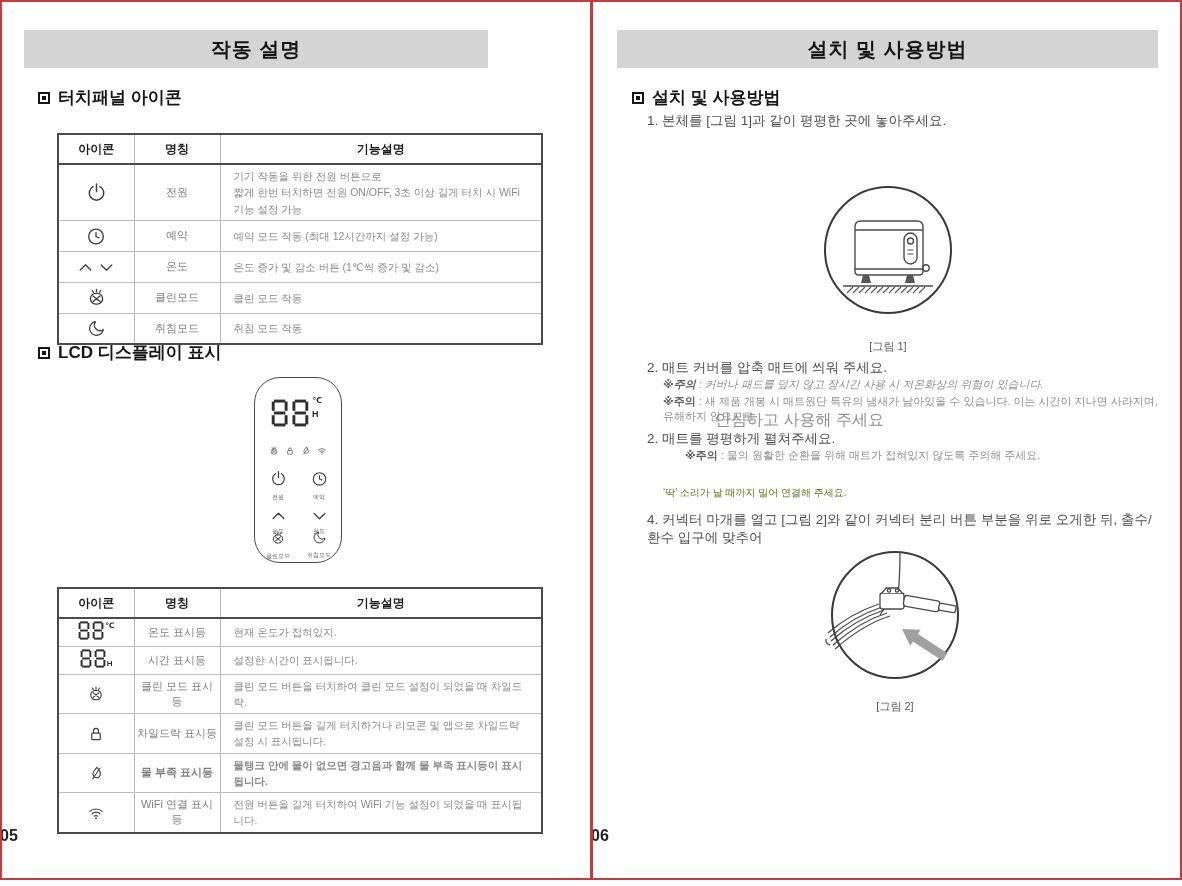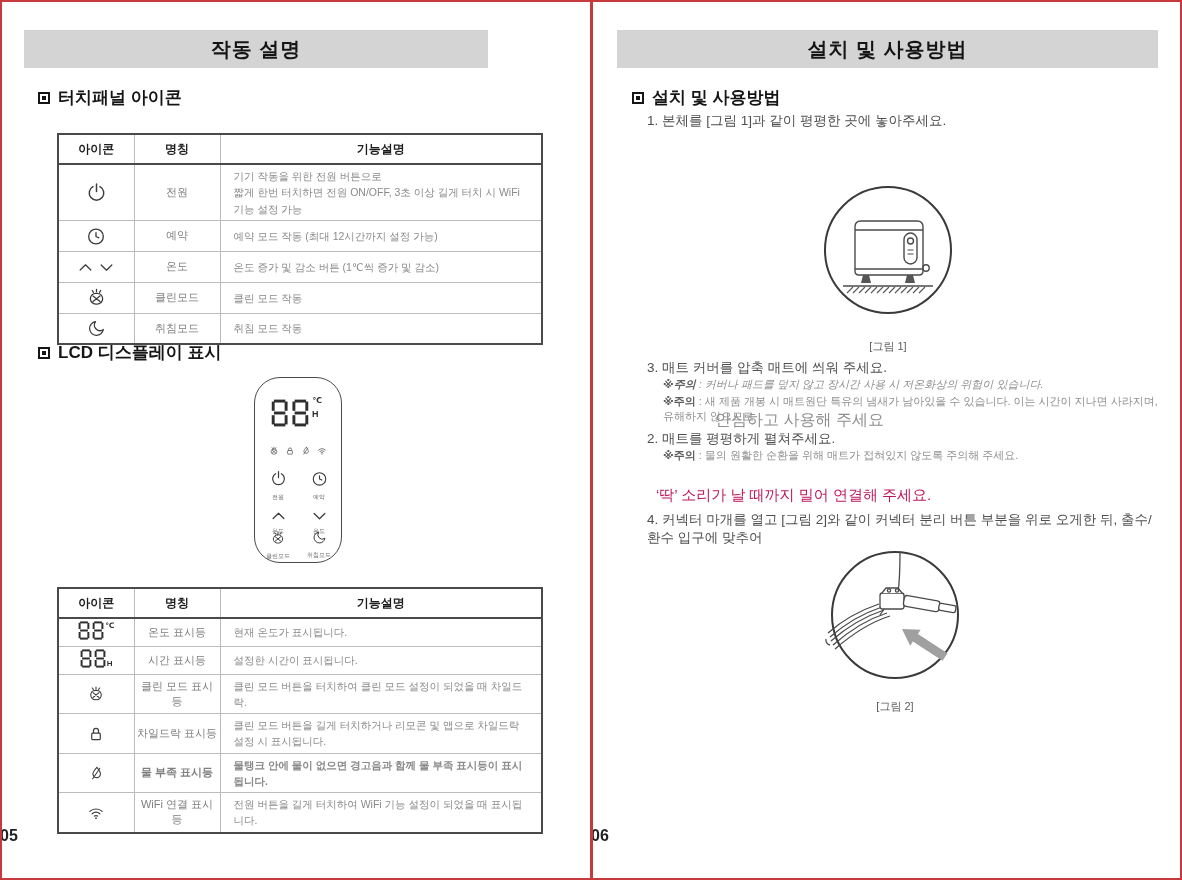--- a/index.html
+++ b/index.html
@@ -34,21 +34,21 @@
   .lcd-unit-c{font-size:8px;font-weight:bold;color:#2e2e2e;}
   .lcd-unit-h{font-size:9px;font-weight:bold;color:#2e2e2e;margin-top:4px;}
   .lcd-status{position:absolute;left:0;top:68px;width:100%;display:flex;justify-content:center;gap:6px;}
   .lcd-btn{position:absolute;width:40px;text-align:center;}
   .lcd-btn .lbl{font-size:6px;color:#707070;margin-top:2px;white-space:nowrap;}
   .lcd-c1{left:3px;} .lcd-c2{left:44px;}
   .lcd-r1{top:92px;} .lcd-r2{top:128px;} .lcd-r3{top:152px;}
   .lcd-btn svg{display:inline-block;}
   
   .step{position:absolute;left:56px;width:505px;font-size:13.5px;color:#4f4f4f;}
-  .step-cont{position:absolute;left:65px;width:490px;font-size:15px;color:#be185d;}
+  .step-cont{position:absolute;left:72px;width:490px;font-size:10px;color:#4d7c0f;}
   .note{position:absolute;left:72px;width:495px;font-size:11px;color:#8f8f8f;}
   .note b{color:#5f5f5f;}
   .note-cont{position:absolute;left:124px;width:440px;font-size:16px;color:#8f8f8f;}
   .fig{position:absolute;}
   .fig-caption{position:absolute;text-align:center;font-size:11px;color:#5c5c5c;}
   .page-num{position:absolute;left:0;top:827px;width:100%;font-size:16px;font-weight:bold;color:#222;}
 </style>
 </head>
 <body>
 
@@ -267,21 +267,21 @@
           <td class="td-icon">
             <span class="seg-wrap">
               <svg width="26" height="19" viewBox="-0.5 -0.5 31 23">
                   <use href="#seg8"></use>
                   <use href="#seg8" x="17"></use>
                 </svg>
               <span class="seg-sup">℃</span>
             </span>
           </td>
           <td class="td-name">온도 표시등</td>
-          <td class="td-desc">현재 온도가 표시됩니다.</td>
+          <td class="td-desc">현재 온도가 접혀있지.</td>
         </tr>
         <tr style="height:28px;">
           <td class="td-icon">
             <span class="seg-wrap">
               <svg width="26" height="19" viewBox="-0.5 -0.5 31 23">
                   <use href="#seg8"></use>
                   <use href="#seg8" x="17"></use>
                 </svg>
               <span class="seg-sub">H</span>
             </span>
@@ -348,31 +348,31 @@
           <circle cx="123" cy="94" r="3.2"></circle>
           <path d="M60 101l-2 8h10l-2-8z" fill="#555" stroke="none"></path>
           <path d="M104 101l-2 8h10l-2-8z" fill="#555" stroke="none"></path>
         </g>
         <line x1="40" y1="112" x2="130" y2="112" stroke="#4a4a4a" stroke-width="1.5"></line>
         <path d="M44 119l6-6M50 119l6-6M56 119l6-6M62 119l6-6M68 119l6-6M74 119l6-6M80 119l6-6M86 119l6-6M92 119l6-6M98 119l6-6M104 119l6-6M110 119l6-6M116 119l6-6" stroke="#5a5a5a" stroke-width="1.2" fill="none"></path>
       </svg>
     </div>
     <div class="fig-caption" style="left:212px;top:339px;width:170px;">[그림 1]</div>
 
-    <div class="step" style="top:359px;">3. 매트 커버를 압축 매트에 씌워 주세요.</div>
+    <div class="step" style="top:359px;">2. 매트 커버를 압축 매트에 씌워 주세요.</div>
     <div class="note" style="top:377px;font-style:italic;">
       <b>※주의</b><span> : 커버나 패드를 덮지 않고 장시간 사용 시 저온화상의 위험이 있습니다.</span>
     </div>
     <div class="note" style="top:394px;">
       <b>※주의</b><span> : 새 제품 개봉 시 매트원단 특유의 냄새가 남아있을 수 있습니다. 이는 시간이 지나면 사라지며, 유해하지 않으므로</span>
     </div>
     <div class="note-cont" style="top:410px;">안심하고 사용해 주세요</div>
 
     <div class="step" style="top:430px;">2. 매트를 평평하게 펼쳐주세요.</div>
-    <div class="note" style="top:448px;">
+    <div class="note" style="top:448px;margin-left:22px;">
       <b>※주의</b><span> : 물의 원활한 순환을 위해 매트가 접혀있지 않도록 주의해 주세요.</span>
     </div>
 
     <div class="step" style="top:467px;margin-top:44px;">4. 커넥터 마개를 열고 [그림 2]와 같이 커넥터 분리 버튼 부분을 위로 오게한 뒤, 출수/환수 입구에 맞추어</div>
     <div class="step-cont" style="top:486px;">‘딱’ 소리가 날 때까지 밀어 연결해 주세요.</div>
 
     <div class="fig" style="left:219px;top:527px;">
       <svg width="170" height="164" viewBox="0 0 170 164">
         <circle cx="85" cy="88" r="63" fill="none" stroke="#3a3a3a" stroke-width="2"></circle>
         <path d="M90 25c0 18-0.5 30-2 41" fill="none" stroke="#4a4a4a" stroke-width="1.3"></path>

